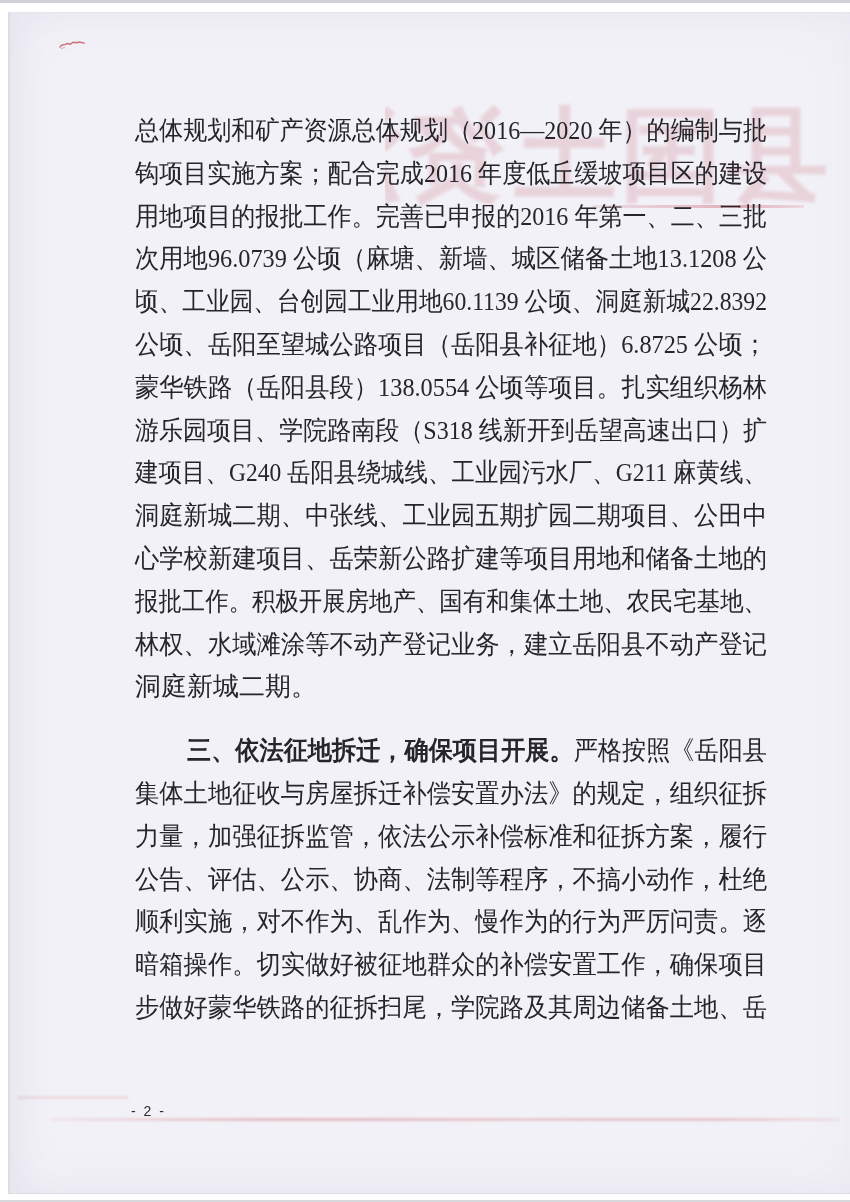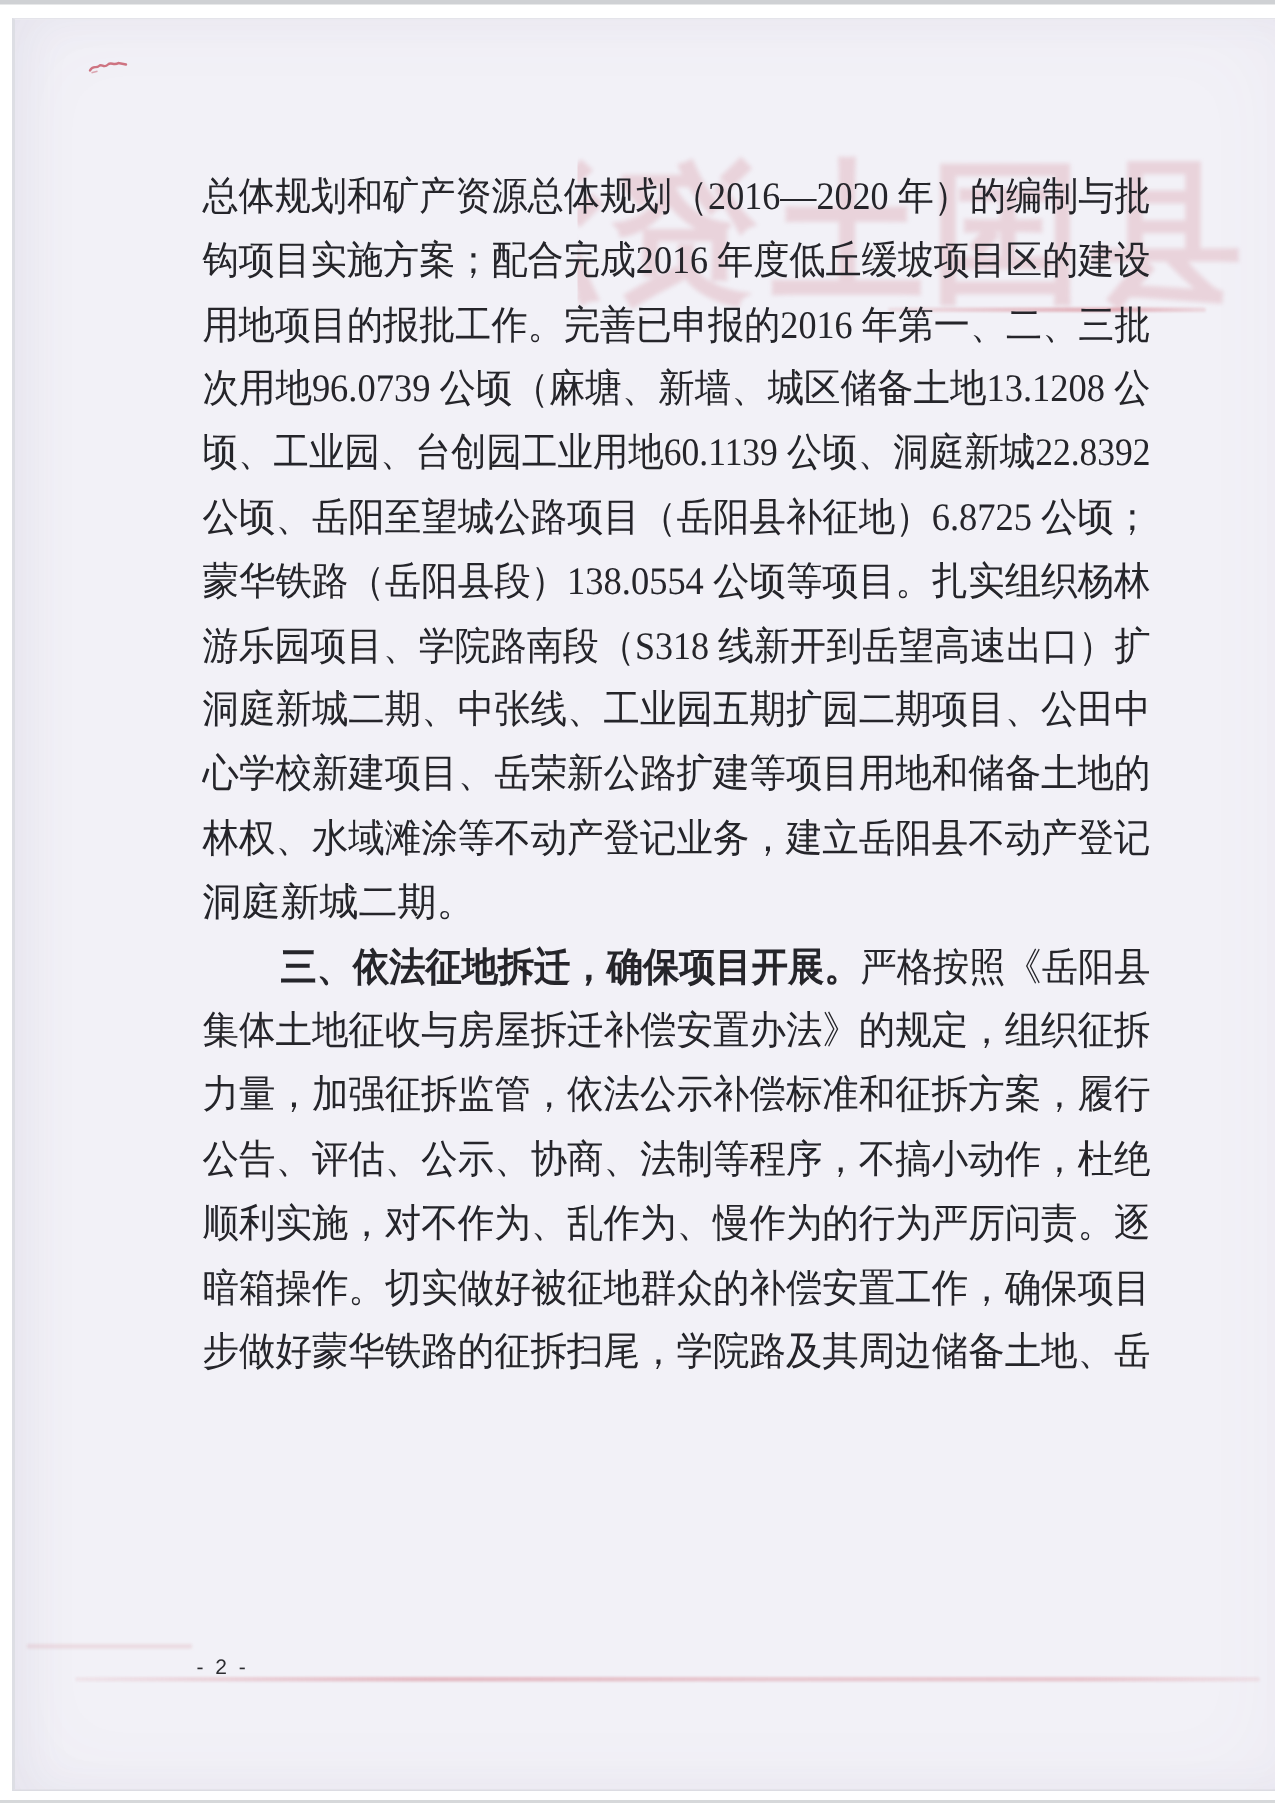--- a/index.html
+++ b/index.html
@@ -98,21 +98,21 @@
     left: 135px; top: 110px;
     width: 632px;
     color: #25252a;
     font-size: 26px;
   }
   .line {
     height: 42.8px;
     line-height: 42.8px;
     white-space: nowrap;
   }
-  .line.indent { padding-left: 52px; }
+  .line.indent { padding-left: 52px; margin-top: 21px; }
   .fit {
     display: inline-block;
     white-space: nowrap;
     transform-origin: 0 50%;
   }
   .b { font-weight: 700; }
   .page-number {
     position: absolute;
     left: 131px; top: 1103px;
     font-size: 14px;
@@ -143,22 +143,24 @@
 
   <div class="text-block">
     <div class="line"><span class="fit" style="transform: scaleX(0.926007);">总体规划和矿产资源总体规划（2016—2020 年）的编制与批</span></div>
     <div class="line"><span class="fit" style="transform: scaleX(0.926007);">钩项目实施方案；配合完成2016 年度低丘缓坡项目区的建设</span></div>
     <div class="line"><span class="fit" style="transform: scaleX(0.926007);">用地项目的报批工作。完善已申报的2016 年第一、二、三批</span></div>
     <div class="line"><span class="fit" style="transform: scaleX(0.934911);">次用地96.0739 公顷（麻塘、新墙、城区储备土地13.1208 公</span></div>
     <div class="line"><span class="fit" style="transform: scaleX(0.909946);">顷、工业园、台创园工业用地60.1139 公顷、洞庭新城22.8392</span></div>
     <div class="line"><span class="fit" style="transform: scaleX(0.934911);">公顷、岳阳至望城公路项目（岳阳县补征地）6.8725 公顷；</span></div>
     <div class="line"><span class="fit" style="transform: scaleX(0.934911);">蒙华铁路（岳阳县段）138.0554 公顷等项目。扎实组织杨林</span></div>
     <div class="line"><span class="fit" style="transform: scaleX(0.924019);">游乐园项目、学院路南段（S318 线新开到岳望高速出口）扩</span></div>
+    <div class="line"><span class="fit" style="transform: scaleX(0.903381);">建项目、G240 岳阳县绕城线、工业园污水厂、G211 麻黄线、</span></div>
     <div class="line"><span class="fit" style="transform: scaleX(0.934911);">洞庭新城二期、中张线、工业园五期扩园二期项目、公田中</span></div>
     <div class="line"><span class="fit" style="transform: scaleX(0.934911);">心学校新建项目、岳荣新公路扩建等项目用地和储备土地的</span></div>
+    <div class="line"><span class="fit" style="transform: scaleX(0.900285);">报批工作。积极开展房地产、国有和集体土地、农民宅基地、</span></div>
     <div class="line"><span class="fit" style="transform: scaleX(0.934911);">林权、水域滩涂等不动产登记业务，建立岳阳县不动产登记</span></div>
     <div class="line"><span class="fit">洞庭新城二期。</span></div>
     <div class="line indent">
       <span class="fit" style="transform: scaleX(0.929487);"><span class="b">三、依法征地拆迁，确保项目开展。</span><span>严格按照《岳阳县</span></span>
     </div>
     <div class="line"><span class="fit" style="transform: scaleX(0.934911);">集体土地征收与房屋拆迁补偿安置办法》的规定，组织征拆</span></div>
     <div class="line"><span class="fit" style="transform: scaleX(0.934911);">力量，加强征拆监管，依法公示补偿标准和征拆方案，履行</span></div>
     <div class="line"><span class="fit" style="transform: scaleX(0.934911);">公告、评估、公示、协商、法制等程序，不搞小动作，杜绝</span></div>
     <div class="line"><span class="fit" style="transform: scaleX(0.934911);">顺利实施，对不作为、乱作为、慢作为的行为严厉问责。逐</span></div>
     <div class="line"><span class="fit" style="transform: scaleX(0.934911);">暗箱操作。切实做好被征地群众的补偿安置工作，确保项目</span></div>

